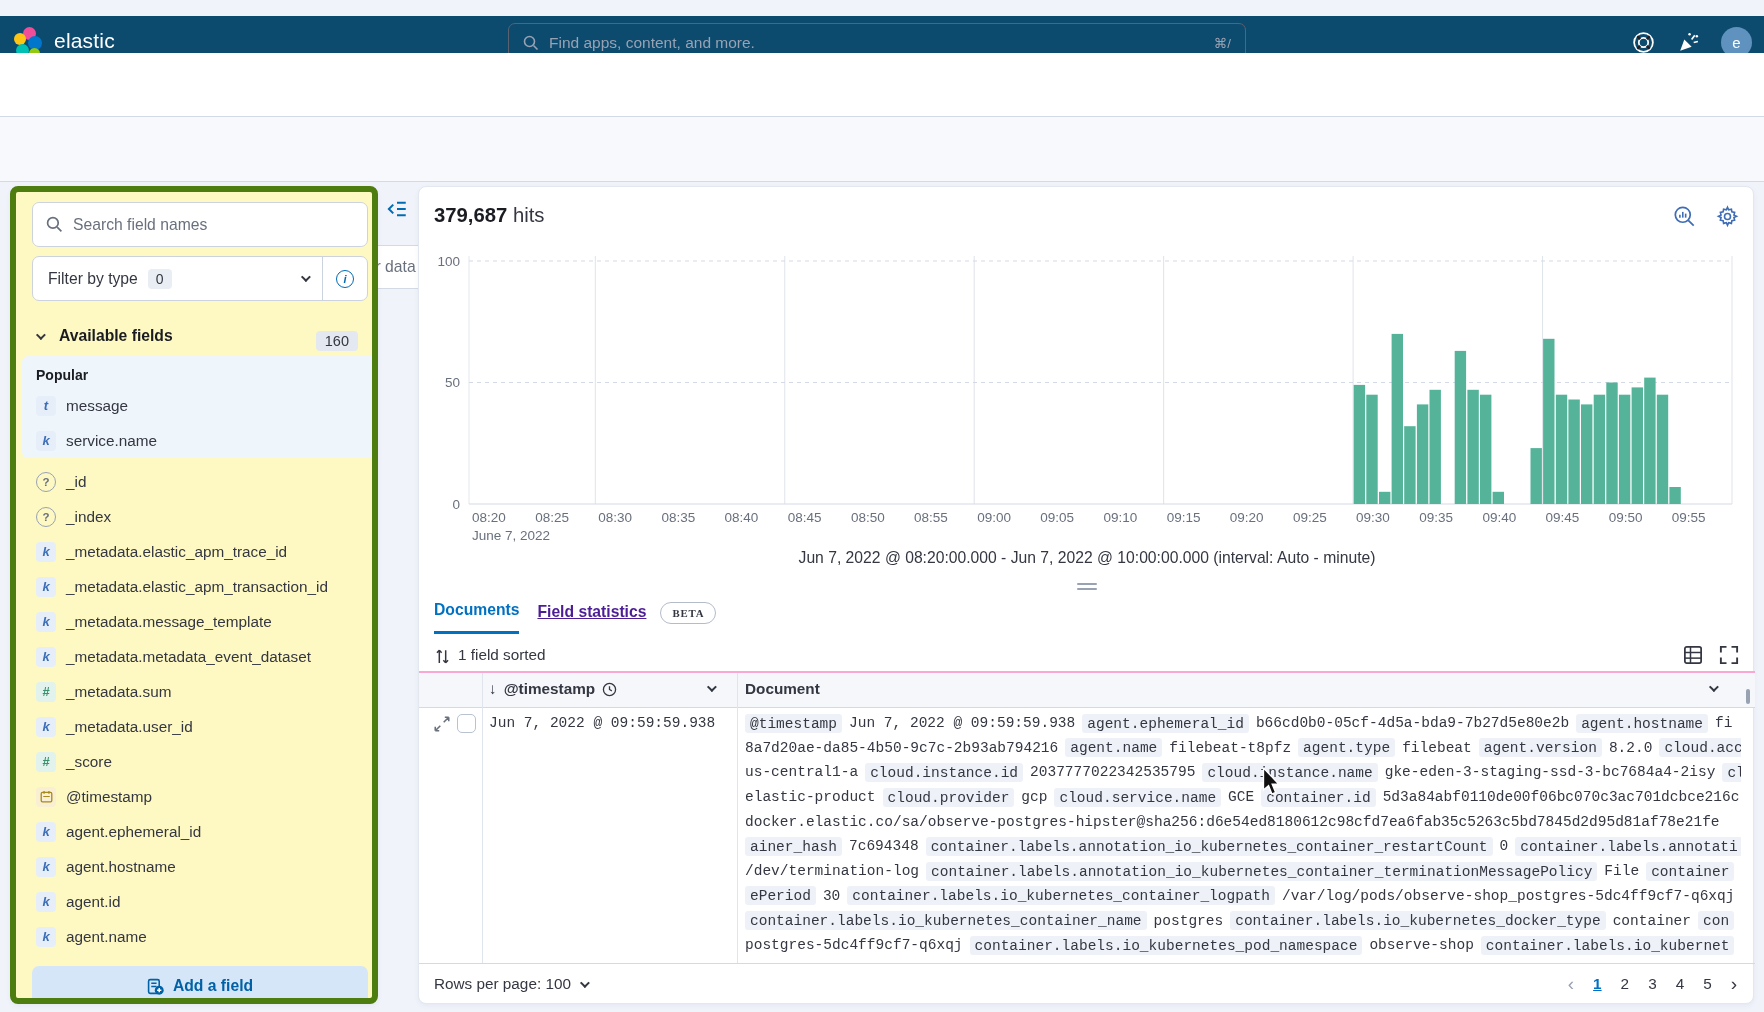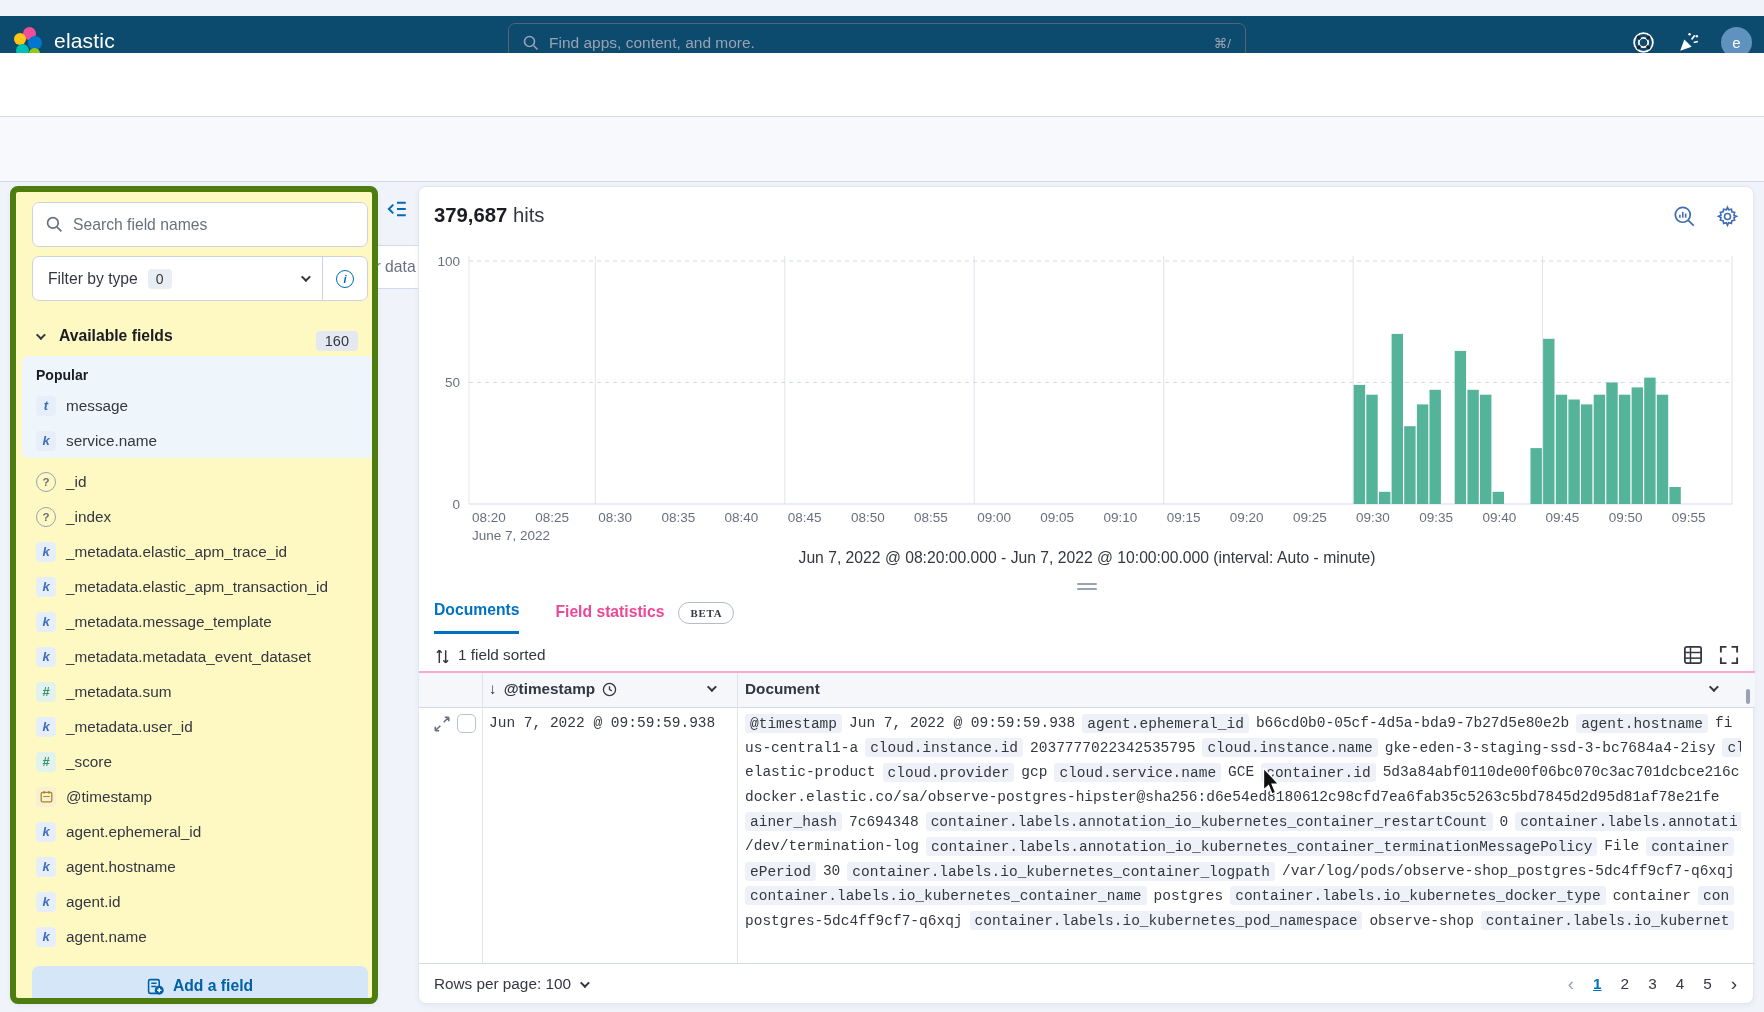--- a/index.html
+++ b/index.html
@@ -88,21 +88,21 @@
   .hits-word { color:#343741; font-weight:400; }
   .panel-icons { position:absolute; right:14px; top:18px; display:flex; gap:20px; color:#3f6db5; }
   #chart-wrap { position:absolute; left:0; top:54px; width:1336px; height:316px; }
   .chart-sub { position:absolute; left:0; top:362px; width:1336px; text-align:center; font-size:15.7px; color:#343741; }
   .drag-handle { position:absolute; left:658px; top:396px; width:20px; }
   .drag-handle i { display:block; height:2px; background:#98a2b3; border-radius:1px; margin-bottom:3px; }
 
   .tabs { position:absolute; left:15px; top:414px; display:flex; align-items:center; }
   .tab { font-size:15.7px; font-weight:700; padding-bottom:12px; cursor:pointer; }
   .tab.active { color:#0071c2; border-bottom:3px solid #0071c2; }
-  .tab.inactive { color:#ec4899; margin-left:36px; }
+  .tab.inactive { color:#4c1d95; text-decoration:underline; margin-left:18px; }
   .beta-badge { margin-left:14px; margin-bottom:10px; border:1px solid #b4bcc9; border-radius:13px; padding:4px 11px; font-size:10.8px; font-weight:700; letter-spacing:.08em; color:#343741;font-family:Liberation Serif, serif; }
 
   .grid-toolbar { position:absolute; left:0; top:452px; width:1336px; height:34px; border-bottom:2px solid #f9a8d4; display:flex; align-items:center; }
   .sorted-txt { margin-left:39px; font-size:15.3px; color:#343741; }
   .toolbar-icons { margin-left:auto; margin-right:16px; display:flex; gap:16px; color:#343741; }
 
   .grid-header { position:absolute; left:0; top:486px; width:1336px; height:35px; background:#f5f7fb; border-bottom:1px solid #d3dae6; font-size:15.3px; font-weight:700; color:#343741; }
   .gh-ts { position:absolute; left:70px; top:7px; display:flex; align-items:center; gap:7px; }
   .gh-doc { position:absolute; left:326px; top:7px; }
   .gh-chev1 { position:absolute; left:288px; top:12px; color:#343741; }
@@ -511,20 +511,21 @@
     <div class="col-line" style="left:318px"></div>
 
     <svg class="row-expand" width="18" height="18" viewBox="0 0 16 16">
         <path d="M9.5 6.5 L14 2 M14 2 H10.5 M14 2 V5.5" fill="none" stroke="#69707d" stroke-width="1.4"></path>
         <path d="M6.5 9.5 L2 14 M2 14 H5.5 M2 14 V10.5" fill="none" stroke="#69707d" stroke-width="1.4"></path>
       </svg>
     <div class="row-check"></div>
     <div class="row-ts">Jun 7, 2022 @ 09:59:59.938</div>
     <div id="doc-lines">
         <div class="doc-line"><span class="k">@timestamp</span><span class="v">Jun 7, 2022 @ 09:59:59.938</span><span class="k">agent.ephemeral_id</span><span class="v">b66cd0b0-05cf-4d5a-bda9-7b27d5e80e2b</span><span class="k">agent.hostname</span><span class="v">fi</span></div>
+        <div class="doc-line"><span class="v">8a7d20ae-da85-4b50-9c7c-2b93ab794216</span><span class="k">agent.name</span><span class="v">filebeat-t8pfz</span><span class="k">agent.type</span><span class="v">filebeat</span><span class="k">agent.version</span><span class="v">8.2.0</span><span class="k">cloud.acc</span></div>
         <div class="doc-line"><span class="v">us-central1-a</span><span class="k">cloud.instance.id</span><span class="v">2037777022342535795</span><span class="k">cloud.instance.name</span><span class="v">gke-eden-3-staging-ssd-3-bc7684a4-2isy</span><span class="k">cl</span></div>
         <div class="doc-line"><span class="v">elastic-product</span><span class="k">cloud.provider</span><span class="v">gcp</span><span class="k">cloud.service.name</span><span class="v">GCE</span><span class="k">container.id</span><span class="v">5d3a84abf0110de00f06bc070c3ac701dcbce216c</span></div>
         <div class="doc-line"><span class="v">docker.elastic.co/sa/observe-postgres-hipster@sha256:d6e54ed8180612c98cfd7ea6fab35c5263c5bd7845d2d95d81af78e21fe</span></div>
         <div class="doc-line"><span class="k">ainer_hash</span><span class="v">7c694348</span><span class="k">container.labels.annotation_io_kubernetes_container_restartCount</span><span class="v">0</span><span class="k">container.labels.annotati</span></div>
         <div class="doc-line"><span class="v">/dev/termination-log</span><span class="k">container.labels.annotation_io_kubernetes_container_terminationMessagePolicy</span><span class="v">File</span><span class="k">container</span></div>
         <div class="doc-line"><span class="k">ePeriod</span><span class="v">30</span><span class="k">container.labels.io_kubernetes_container_logpath</span><span class="v">/var/log/pods/observe-shop_postgres-5dc4ff9cf7-q6xqj</span></div>
         <div class="doc-line"><span class="k">container.labels.io_kubernetes_container_name</span><span class="v">postgres</span><span class="k">container.labels.io_kubernetes_docker_type</span><span class="v">container</span><span class="k">con</span></div>
         <div class="doc-line"><span class="v">postgres-5dc4ff9cf7-q6xqj</span><span class="k">container.labels.io_kubernetes_pod_namespace</span><span class="v">observe-shop</span><span class="k">container.labels.io_kubernet</span></div>
       </div>
     <div class="grid-scroll"></div>

